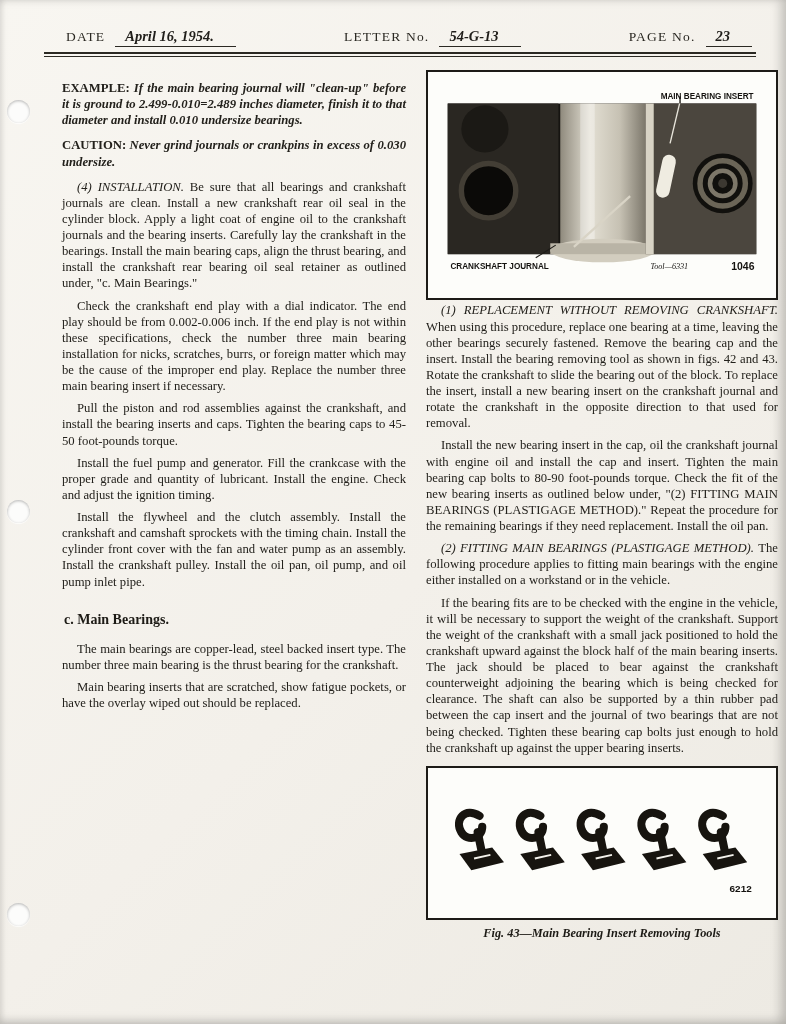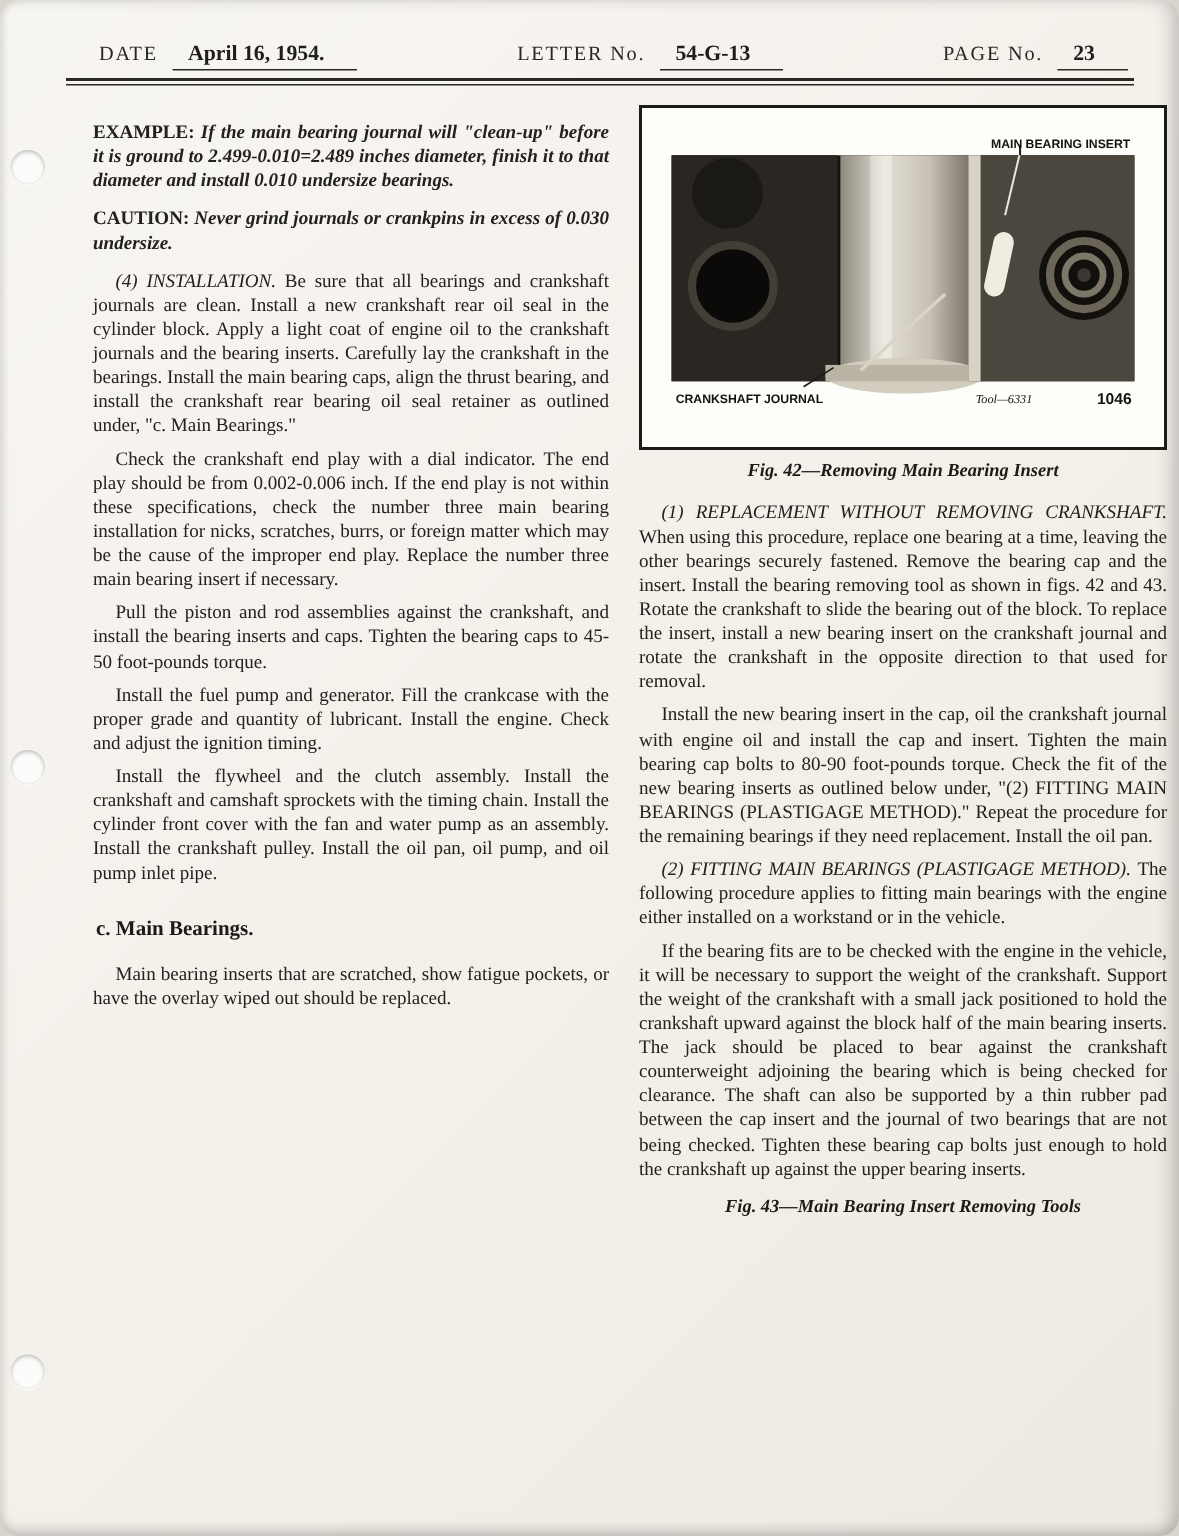--- a/index.html
+++ b/index.html
@@ -9,21 +9,20 @@
     font-family: "Liberation Serif", serif;
   }
   .paper {
     position: relative;
     width: 786px;
     height: 1024px;
     background: linear-gradient(135deg, #f8f6f1 0%, #f3f0ea 55%, #edeae3 100%);
     color: #201e1a;
     overflow: hidden;
     box-shadow: inset -7px 0 10px rgba(0,0,0,.14), inset 0 -5px 8px rgba(0,0,0,.10), inset 3px 0 4px rgba(0,0,0,.05);
-    border-radius: 13px;
   }
   .punch-hole {
     position: absolute;
     left: 7px;
     width: 23px; height: 23px;
     border-radius: 50%;
     background: #fcfcfb;
     box-shadow: inset 0 1px 3px rgba(0,0,0,.28), 0 1px 1px rgba(255,255,255,.7);
   }
   .hole-1 { top: 100px; } .hole-2 { top: 500px; } .hole-3 { top: 903px; }
@@ -41,20 +40,21 @@
     letter-spacing: 1.2px;
     color: #2a2822;
   }
   .hdr-value {
     font-weight: bold;
     font-size: 14.5px;
     border-bottom: 1.5px solid #2b2923;
     padding: 0 22px 1px 10px;
     margin-left: 10px;
     white-space: nowrap;
+    font-style: italic;
   }
   .double-rule {
     margin: 5px 30px 0 44px;
     height: 5px;
     border-top: 2.5px solid #2b2923;
     border-bottom: 1px solid #2b2923;
   }
 
   
   .columns {
@@ -154,20 +154,21 @@
       <p class="para">Check the crankshaft end play with a dial indicator. The end play should be from 0.002-0.006 inch. If the end play is not within these specifications, check the number three main bearing installation for nicks, scratches, burrs, or foreign matter which may be the cause of the improper end play. Replace the number three main bearing insert if necessary.</p>
 
       <p class="para">Pull the piston and rod assemblies against the crankshaft, and install the bearing inserts and caps. Tighten the bearing caps to 45-50 foot-pounds torque.</p>
 
       <p class="para">Install the fuel pump and generator. Fill the crankcase with the proper grade and quantity of lubricant. Install the engine. Check and adjust the ignition timing.</p>
 
       <p class="para">Install the flywheel and the clutch assembly. Install the crankshaft and camshaft sprockets with the timing chain. Install the cylinder front cover with the fan and water pump as an assembly. Install the crankshaft pulley. Install the oil pan, oil pump, and oil pump inlet pipe.</p>
 
       <h2 class="section-heading">c. Main Bearings.</h2>
 
+      <p class="para">The main bearings are copper-lead, steel backed insert type. The number three main bearing is the thrust bearing for the crankshaft.</p>
 
       <p class="para">Main bearing inserts that are scratched, show fatigue pockets, or have the overlay wiped out should be replaced.</p>
 
 
     </div>
 
     <div class="col col-right">
 
       <div class="figure fig42-wrap">
         <div class="fig-frame">
@@ -210,34 +211,52 @@
             <line x1="259" y1="8" x2="259" y2="16" stroke="#1d1b17" stroke-width="1.5"></line>
 
             <line x1="100" y1="186" x2="122" y2="172" stroke="#1d1b17" stroke-width="1.2"></line>
 
             <text x="340" y="11" text-anchor="end" font-family="Liberation Sans, sans-serif" font-size="9" font-weight="bold" fill="#14120f">MAIN BEARING INSERT</text>
             <text x="6" y="198" font-family="Liberation Sans, sans-serif" font-size="9" font-weight="bold" fill="#14120f">CRANKSHAFT JOURNAL</text>
             <text x="268" y="198" text-anchor="end" font-family="Liberation Serif, serif" font-size="9" font-style="italic" fill="#14120f">Tool—6331</text>
             <text x="341" y="199" text-anchor="end" font-family="Liberation Sans, sans-serif" font-size="11.5" font-weight="bold" fill="#14120f">1046</text>
           </svg>
         </div>
-        <div class="fig-caption">Fig. 42—Removing Main Bearing Insert</div>
       </div>
 
       <p class="para">
         <span class="run-label-italic">(1) REPLACEMENT WITHOUT REMOVING CRANKSHAFT.</span><span>When using this procedure, replace one bearing at a time, leaving the other bearings securely fastened. Remove the bearing cap and the insert. Install the bearing removing tool as shown in figs. 42 and 43. Rotate the crankshaft to slide the bearing out of the block. To replace the insert, install a new bearing insert on the crankshaft journal and rotate the crankshaft in the opposite direction to that used for removal.</span>
       </p>
 
       <p class="para">Install the new bearing insert in the cap, oil the crankshaft journal with engine oil and install the cap and insert. Tighten the main bearing cap bolts to 80-90 foot-pounds torque. Check the fit of the new bearing inserts as outlined below under, "(2) FITTING MAIN BEARINGS (PLASTIGAGE METHOD)." Repeat the procedure for the remaining bearings if they need replacement. Install the oil pan.</p>
 
       <p class="para">
         <span class="run-label-italic">(2) FITTING MAIN BEARINGS (PLASTIGAGE METHOD).</span><span>The following procedure applies to fitting main bearings with the engine either installed on a workstand or in the vehicle.</span>
       </p>
 
       <p class="para">If the bearing fits are to be checked with the engine in the vehicle, it will be necessary to support the weight of the crankshaft. Support the weight of the crankshaft with a small jack positioned to hold the crankshaft upward against the block half of the main bearing inserts. The jack should be placed to bear against the crankshaft counterweight adjoining the bearing which is being checked for clearance. The shaft can also be supported by a thin rubber pad between the cap insert and the journal of two bearings that are not being checked. Tighten these bearing cap bolts just enough to hold the crankshaft up against the upper bearing inserts.</p>
 
       <div class="figure fig43-wrap">
+        <div class="fig-frame">
+          <svg viewBox="0 0 346 128" xmlns="http://www.w3.org/2000/svg">
+            <defs>
+              <g id="tool43">
+                <path d="M30 12 C 14 2, 2 16, 10 30 C 17 41, 33 37, 33 24" fill="none" stroke="#17140f" stroke-width="9" stroke-linecap="round"></path>
+                <line x1="28" y1="30" x2="33" y2="54" stroke="#17140f" stroke-width="9" stroke-linecap="round"></line>
+                <polygon points="8,54 44,47 57,63 21,72" fill="#17140f"></polygon>
+                <line x1="24" y1="59" x2="42" y2="55" stroke="#f4f2ec" stroke-width="2"></line>
+              </g>
+            </defs>
+            <rect x="0" y="0" width="346" height="128" fill="#fdfdfa"></rect>
+            <use href="#tool43" x="8" y="22"></use>
+            <use href="#tool43" x="75" y="22"></use>
+            <use href="#tool43" x="142" y="22"></use>
+            <use href="#tool43" x="209" y="22"></use>
+            <use href="#tool43" x="276" y="22"></use>
+            <text x="338" y="118" text-anchor="end" font-family="Liberation Sans, sans-serif" font-size="11" font-weight="bold" fill="#14120f">6212</text>
+          </svg>
+        </div>
         <div class="fig-caption">Fig. 43—Main Bearing Insert Removing Tools</div>
       </div>
 
     </div>
   </div>
 </div>
 
 </body></html>

